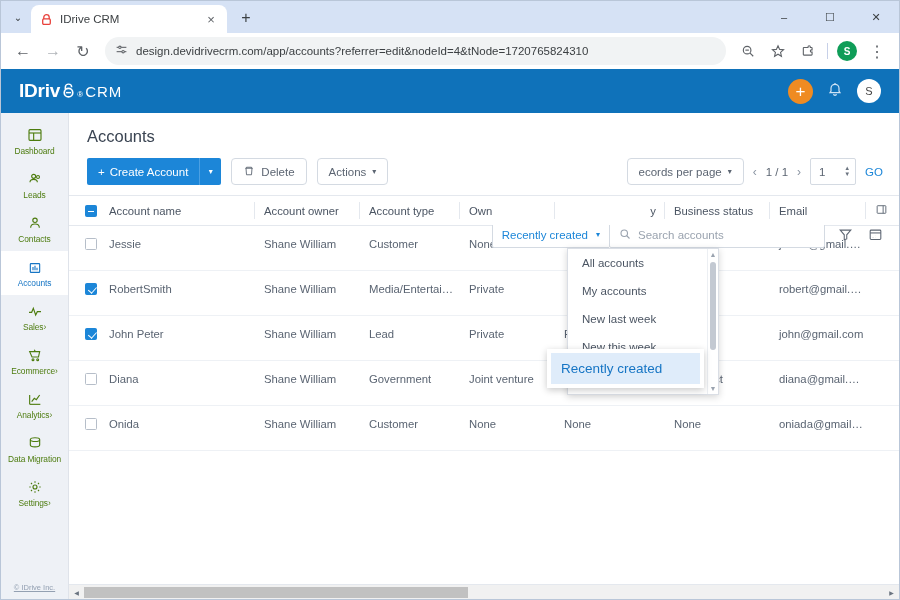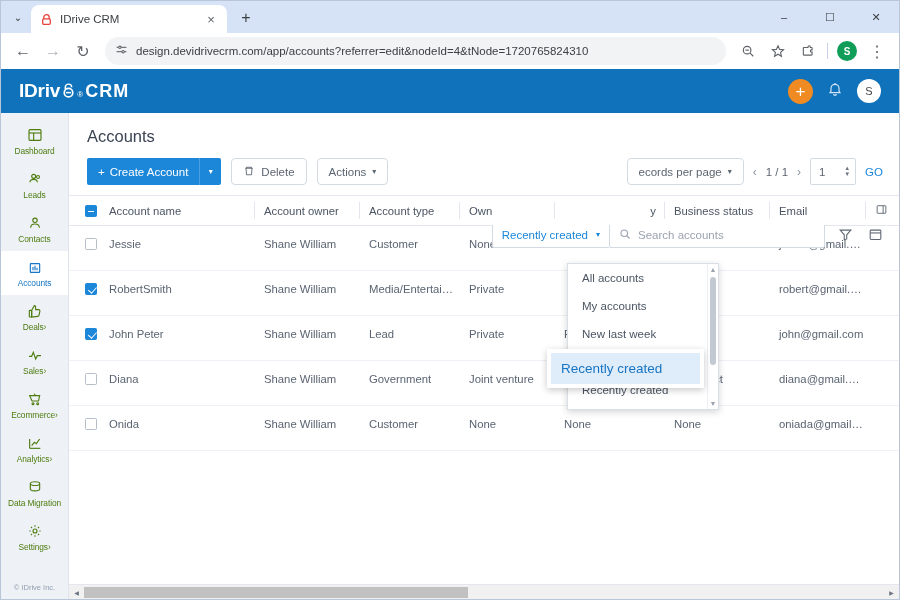--- a/index.html
+++ b/index.html
@@ -43,39 +43,39 @@
   .divider-v { width: 1px; height: 16px; background: #c7d0e8; margin: 0 3px; }
 
   
   .viewport { flex: 1; background: #fff; display: flex; flex-direction: column; overflow: hidden; }
   .app-header { height: 44px; background: #0f72ba; display: flex; align-items: center;
                 padding: 0 18px; flex: 0 0 44px; }
   .logo { display: flex; align-items: baseline; color: #fff; }
   .logo-idrive { font-size: 19px; font-weight: bold; letter-spacing: -0.2px; }
   .logo-e { display: inline-block; position: relative; width: 17px; height: 17px; }
   .logo-reg { font-size: 8px; vertical-align: super; }
-  .logo-crm { font-size: 18px; letter-spacing: 1px; margin-left: 2px; font-weight: 700; }
+  .logo-crm { font-size: 15px; letter-spacing: 1px; margin-left: 2px; font-weight: 400; }
   .header-right { margin-left: auto; display: flex; align-items: center; gap: 14px; }
   .plus-btn { width: 25px; height: 25px; border-radius: 50%; background: #ef8b22; color: #fff;
               display: flex; align-items: center; justify-content: center; font-size: 17px; line-height: 1; }
   .bell { color: #cfe3f5; }
   .avatar { width: 24px; height: 24px; border-radius: 50%; background: #fff; color: #444;
             font-size: 11px; display: flex; align-items: center; justify-content: center; }
 
   .body-row { flex: 1; display: flex; overflow: hidden; }
 
   
   .sidebar { width: 68px; background: #eef1f6; border-right: 1px solid #dfe3ea;
              display: flex; flex-direction: column; padding-top: 6px; flex: 0 0 68px; position: relative; }
   .side-item { height: 44px; display: flex; flex-direction: column; align-items: center;
                justify-content: center; gap: 3px; color: #4d7c0f; }
   .side-item.active { background: #fff; color: #1675c4; }
   .side-ico { height: 17px; display: flex; align-items: center; justify-content: center; }
   .side-label { font-size: 8.4px; letter-spacing: -0.1px; white-space: nowrap; }
-  .side-foot { margin-top: auto; text-align: center; font-size: 7.5px; color: #93a0b2; padding-bottom: 7px; }
+  .side-foot { margin-top: auto; text-align: center; font-size: 7.5px; color: #93a0b2; padding-bottom: 7px; text-decoration: underline; }
 
   
   .content { flex: 1; display: flex; flex-direction: column; background: #fff;
              overflow: hidden; position: relative; }
   .page-title { font-size: 16.5px; color: #3a4452; padding: 14px 0 0 18px; font-weight: 400; }
 
   .toolbar { display: flex; align-items: center; padding: 12px 16px 10px 18px; gap: 10px; position: relative; }
   .btn-primary { height: 27px; background: #1c86d8; color: #fff; border: none; font-size: 11.5px;
                  display: flex; align-items: center; padding: 0 11px; gap: 5px; border-radius: 2px 0 0 2px; }
   .btn-primary-caret { height: 27px; width: 22px; background: #1c86d8; color: #fff;
@@ -117,21 +117,21 @@
   .cb { width: 12px; height: 12px; border: 1px solid #b6bec9; border-radius: 1.5px;
         display: inline-block; vertical-align: middle; background: #fff; }
   .cb.checked { background: #1c86d8; border-color: #1c86d8; position: relative; }
   .cb.checked::after { content: ""; position: absolute; left: 3.5px; top: 0.5px; width: 3.5px; height: 7px;
                        border: solid #fff; border-width: 0 1.6px 1.6px 0; transform: rotate(42deg); }
   .cb.indet { background: #1c86d8; border-color: #1c86d8; position: relative; }
   .cb.indet::after { content: ""; position: absolute; left: 2px; top: 4.5px; width: 6px; height: 1.6px; background: #fff; }
   .col-cb { width: 30px; padding-left: 16px !important; }
 
   
-  .dd { position: absolute; top: 150px; left: 498px; width: 152px; background: #fff;
+  .dd { position: absolute; top: 135px; left: 498px; width: 152px; background: #fff;
         border: 1px solid #dadee5; box-shadow: 0 2px 7px rgba(0,0,0,0.17); z-index: 40; }
   .dd-list { height: 145px; overflow: hidden; position: relative; }
   .dd-item { font-size: 11.5px; color: #4b5563; padding: 8px 0 8px 14px; white-space: nowrap; }
   .dd-scroll { position: absolute; right: 0; top: 0; bottom: 0; width: 11px; background: #fff;
                border-left: 1px solid #eceff3; display: flex; flex-direction: column; align-items: center; }
   .dd-arrow { font-size: 7px; color: #9aa3af; padding: 2px 0; }
   .dd-thumb { width: 6px; background: #c3c9d2; border-radius: 3px; flex: 0 0 88px; margin: 2px 0; }
   .dd-sp { flex: 1; }
   .tooltip { position: absolute; top: 236px; left: 478px; width: 157px; background: #fff;
              box-shadow: 0 2px 7px rgba(0,0,0,0.22); z-index: 50; padding: 4px; }
@@ -271,29 +271,20 @@
         <div class="side-item active">
           <span class="side-ico">
             <svg width="16" height="16" viewBox="0 0 24 24" fill="none" stroke="currentColor" stroke-width="1.7">
               <rect x="5" y="7" width="14" height="13" rx="1"></rect>
                 <line x1="9" y1="12" x2="9" y2="17"></line>
               <line x1="12" y1="10" x2="12" y2="17"></line>
                 <line x1="15" y1="13" x2="15" y2="17"></line>
             </svg>
             </span>
           <span class="side-label">Accounts</span>
-        </div>
-        <div class="side-item">
-          <span class="side-ico">
-            <svg width="16" height="16" viewBox="0 0 24 24" fill="none" stroke="currentColor" stroke-width="1.7">
-              <path d="M7 21V11l4-7c1.3 0 2 .9 2 2v4h4.5c1.2 0 2 1 1.8 2.2l-1.2 6c-.2 1-1 1.8-2 1.8z"></path>
-              <rect x="3.5" y="11" width="3.5" height="10" rx="0.7"></rect>
-            </svg>
-            </span>
-          <span class="side-label"><span>Deals</span><span>›</span></span>
         </div>
         <div class="side-item">
           <span class="side-ico">
             <svg width="16" height="16" viewBox="0 0 24 24" fill="none" stroke="currentColor" stroke-width="1.7">
               <polyline points="3,14 7,14 9.5,8 13,18 15.5,13 21,13"></polyline>
             </svg>
             </span>
           <span class="side-label"><span>Sales</span><span>›</span></span>
         </div>
         <div class="side-item">

